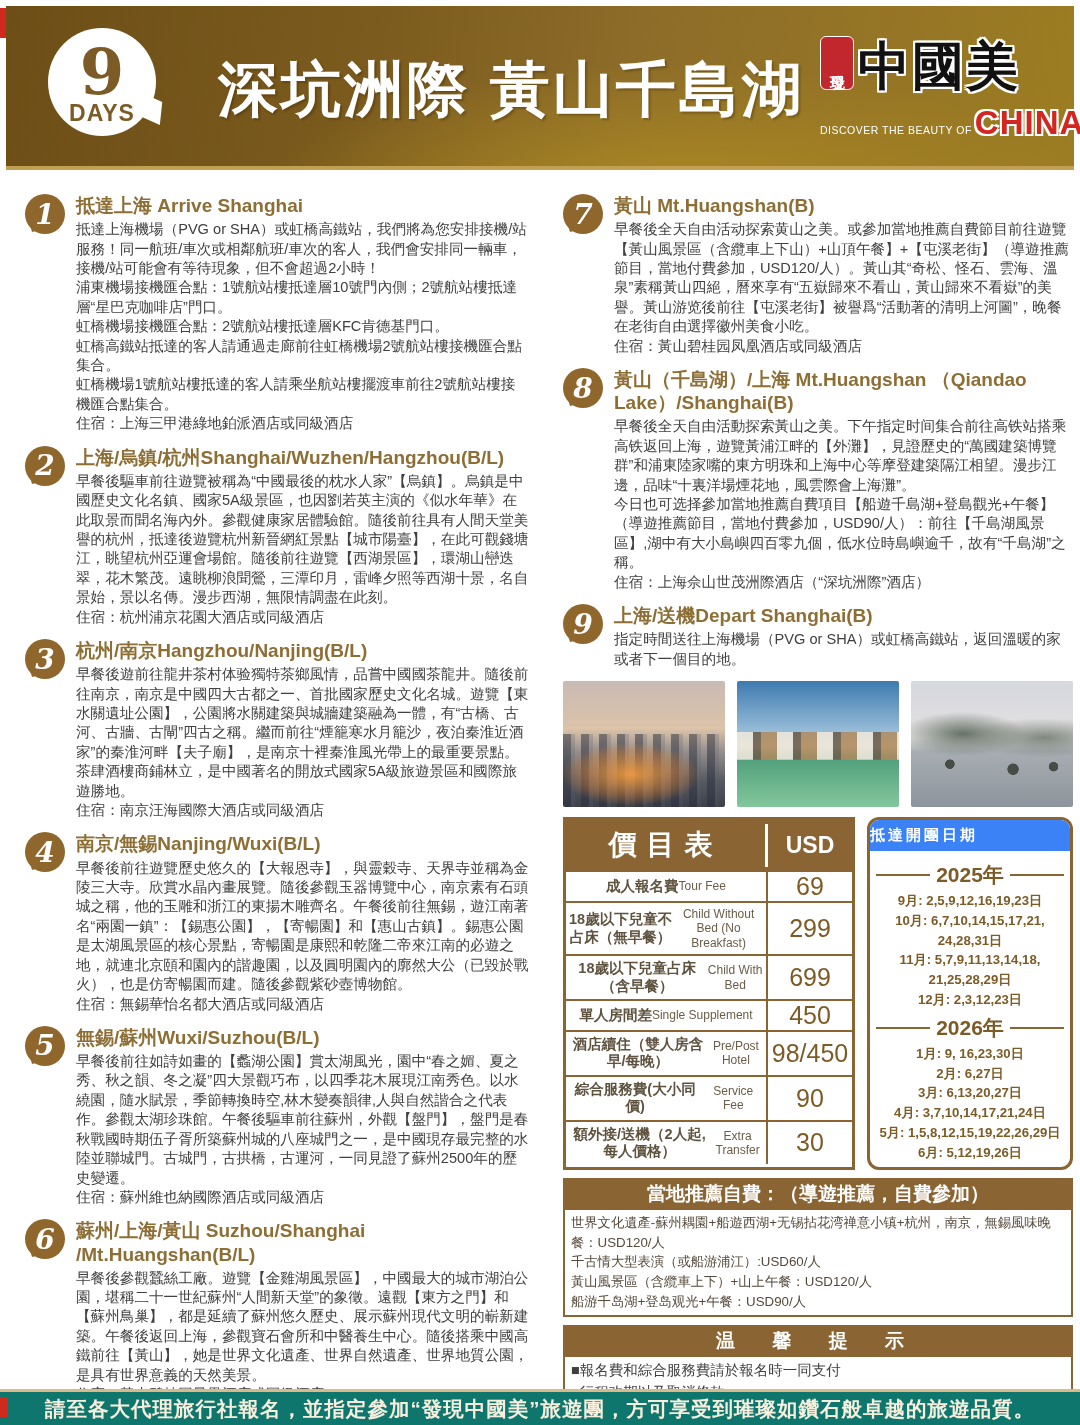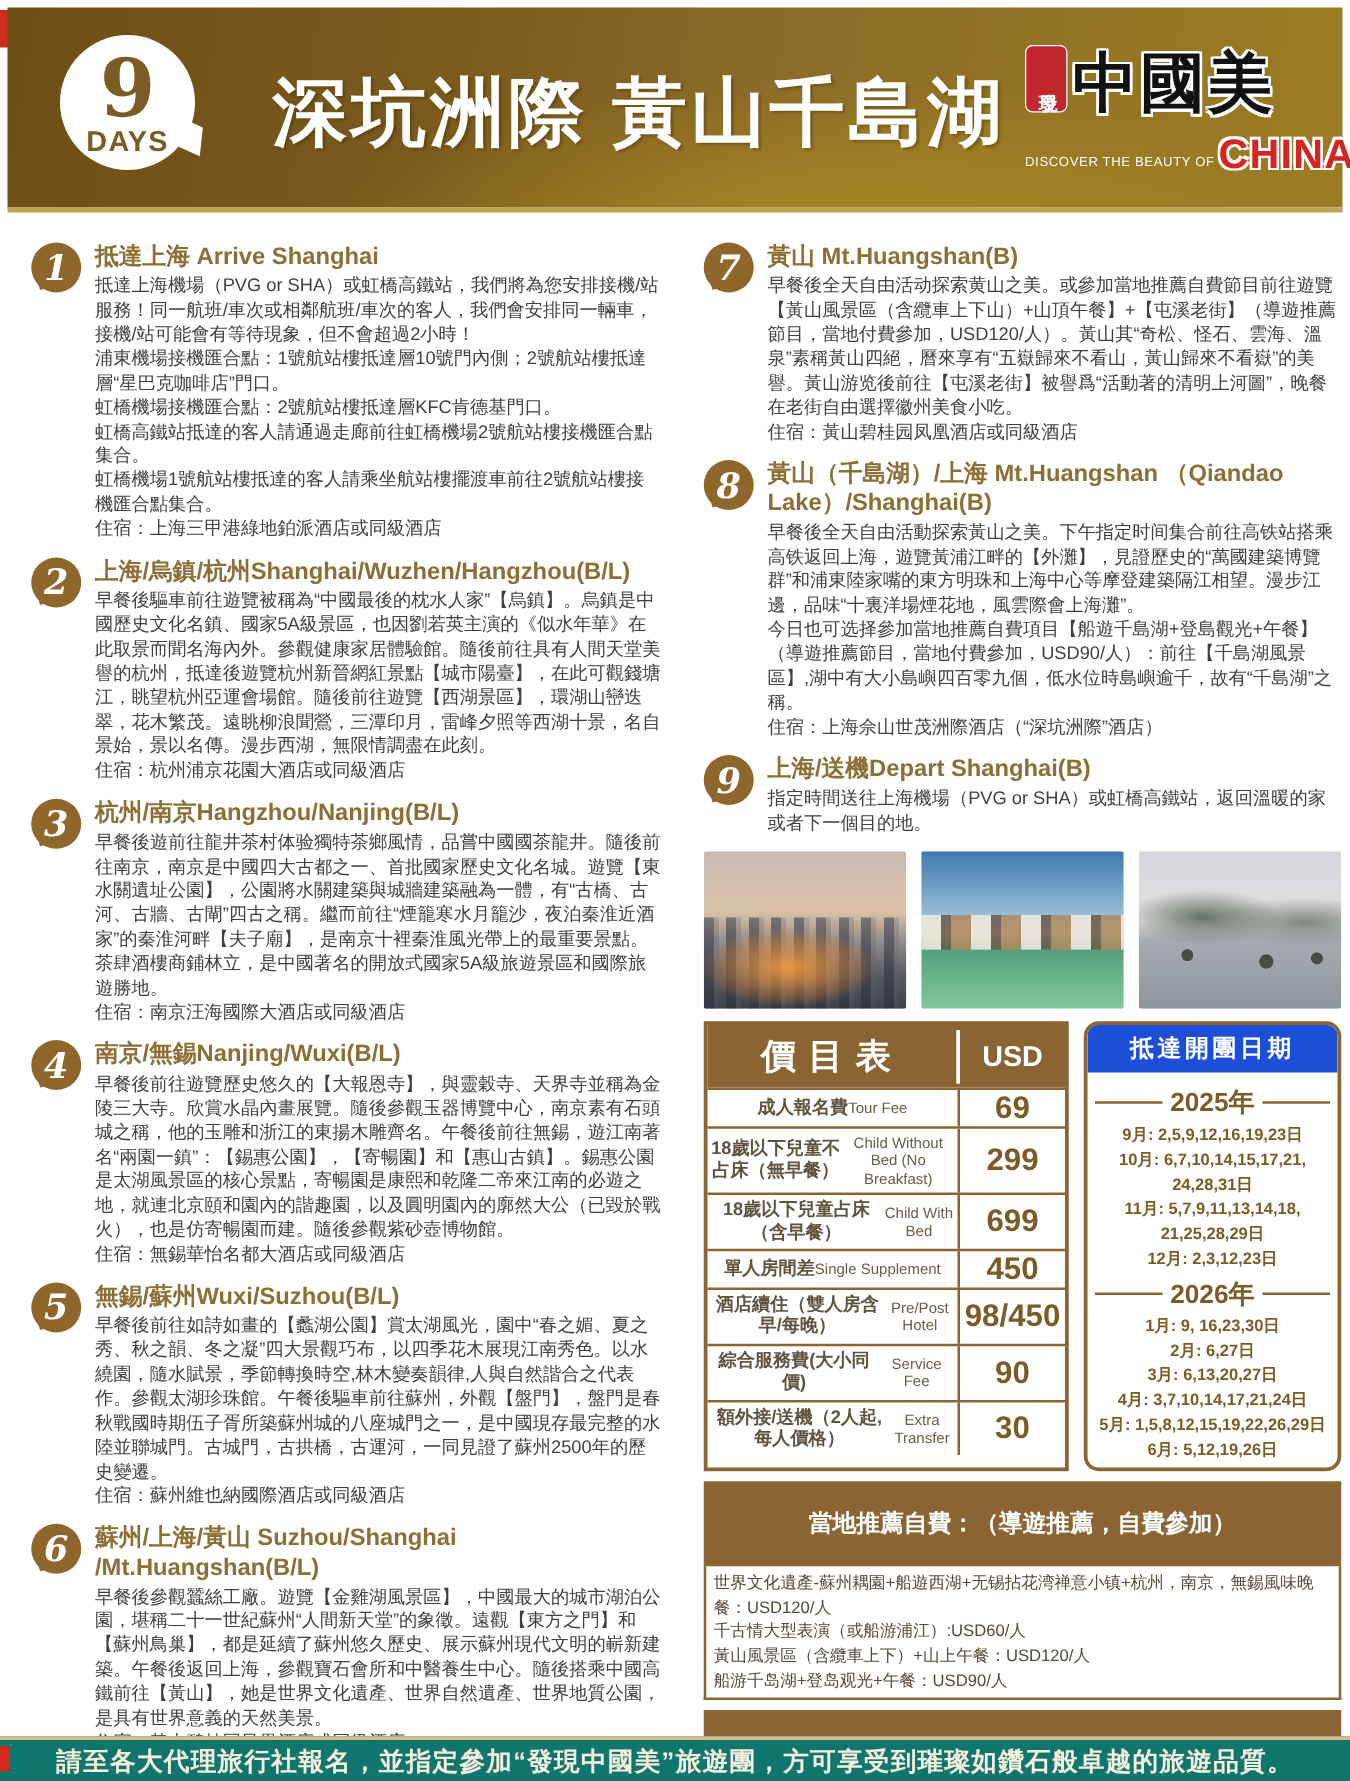--- a/index.html
+++ b/index.html
@@ -65,31 +65,31 @@
   .price-area{display:flex;gap:12px;align-items:stretch;}
   .price-table{flex:0 0 286px;border:3px solid #8a6533;}
   .pt-header{display:flex;background:#8a6533;color:#fff;align-items:center;}
   .pt-title{flex:1;text-align:center;font-size:28px;font-weight:bold;letter-spacing:10px;padding:6px 0;}
   .pt-usd{flex:0 0 84px;text-align:center;font-size:23px;font-weight:bold;border-left:3px solid #fff;padding:8px 0;}
   .pt-row{display:flex;border-top:2px solid #8a6533;align-items:stretch;}
   .pt-label{flex:1;display:flex;flex-direction:row;align-items:center;justify-content:center;padding:4px 2px;text-align:center;}
   .pt-zh{font-size:14.5px;color:#5f5340;font-weight:bold;line-height:1.2;}
   .pt-en{font-size:12px;color:#6a5d48;line-height:1.2;}
   .pt-value{flex:0 0 84px;display:flex;align-items:center;justify-content:center;border-left:2px solid #8a6533;
-    font-size:25px;font-weight:bold;color:#7d5b26;}
+    font-size:25px;font-weight:normal;color:#7d5b26;}
   .dates-panel{flex:1;border:3px solid #8a6533;border-radius:12px;overflow:hidden;background:#fff;}
-  .dates-title{background:#1d4ed8;color:#fff;font-weight:bold;font-size:19px;text-align:center;
+  .dates-title{background:#3b82f6;color:#fff;font-weight:bold;font-size:15px;text-align:left;
     letter-spacing:3px;padding:6px 0;}
   .dates-body{padding:6px 6px 4px 6px;color:#7d5b26;text-align:center;font-weight:bold;}
   .year-head{display:flex;align-items:center;gap:6px;font-size:21px;margin:4px 0 2px 0;}
   .year-head::before,.year-head::after{content:"";flex:1;height:2px;background:#8a6533;}
   .date-line{font-size:13.2px;line-height:1.5;}
   
   .sec{margin-top:8px;}
-  .sec-titlebar{background:#8a6533;color:#fff;font-weight:bold;font-size:19px;text-align:center;padding:21px 0;}
+  .sec-titlebar{background:#8a6533;color:#fff;font-weight:bold;font-size:19px;text-align:center;padding:3px 0;}
   .tips-titlebar{letter-spacing:16px;}
   .sec-body{border:2px solid #8a6533;border-top:none;padding:3px 6px;}
   .selfpaid-line{font-size:13.3px;color:#55493a;line-height:1.5;}
   .tips-line{font-size:14.5px;color:#3f3f3f;line-height:1.48;}
   
   .footer{position:absolute;left:0;right:0;bottom:0;height:33px;background:#0f766e;border-top:3px solid #d9bb8a;
     display:flex;align-items:center;justify-content:center;}
   .footer-text{color:#f7efdd;font-size:20.5px;font-weight:bold;letter-spacing:1px;}
   .artifact{position:absolute;background:#cf2a1d;}
   .artifact-top{left:0;top:8px;width:10px;height:30px;}

